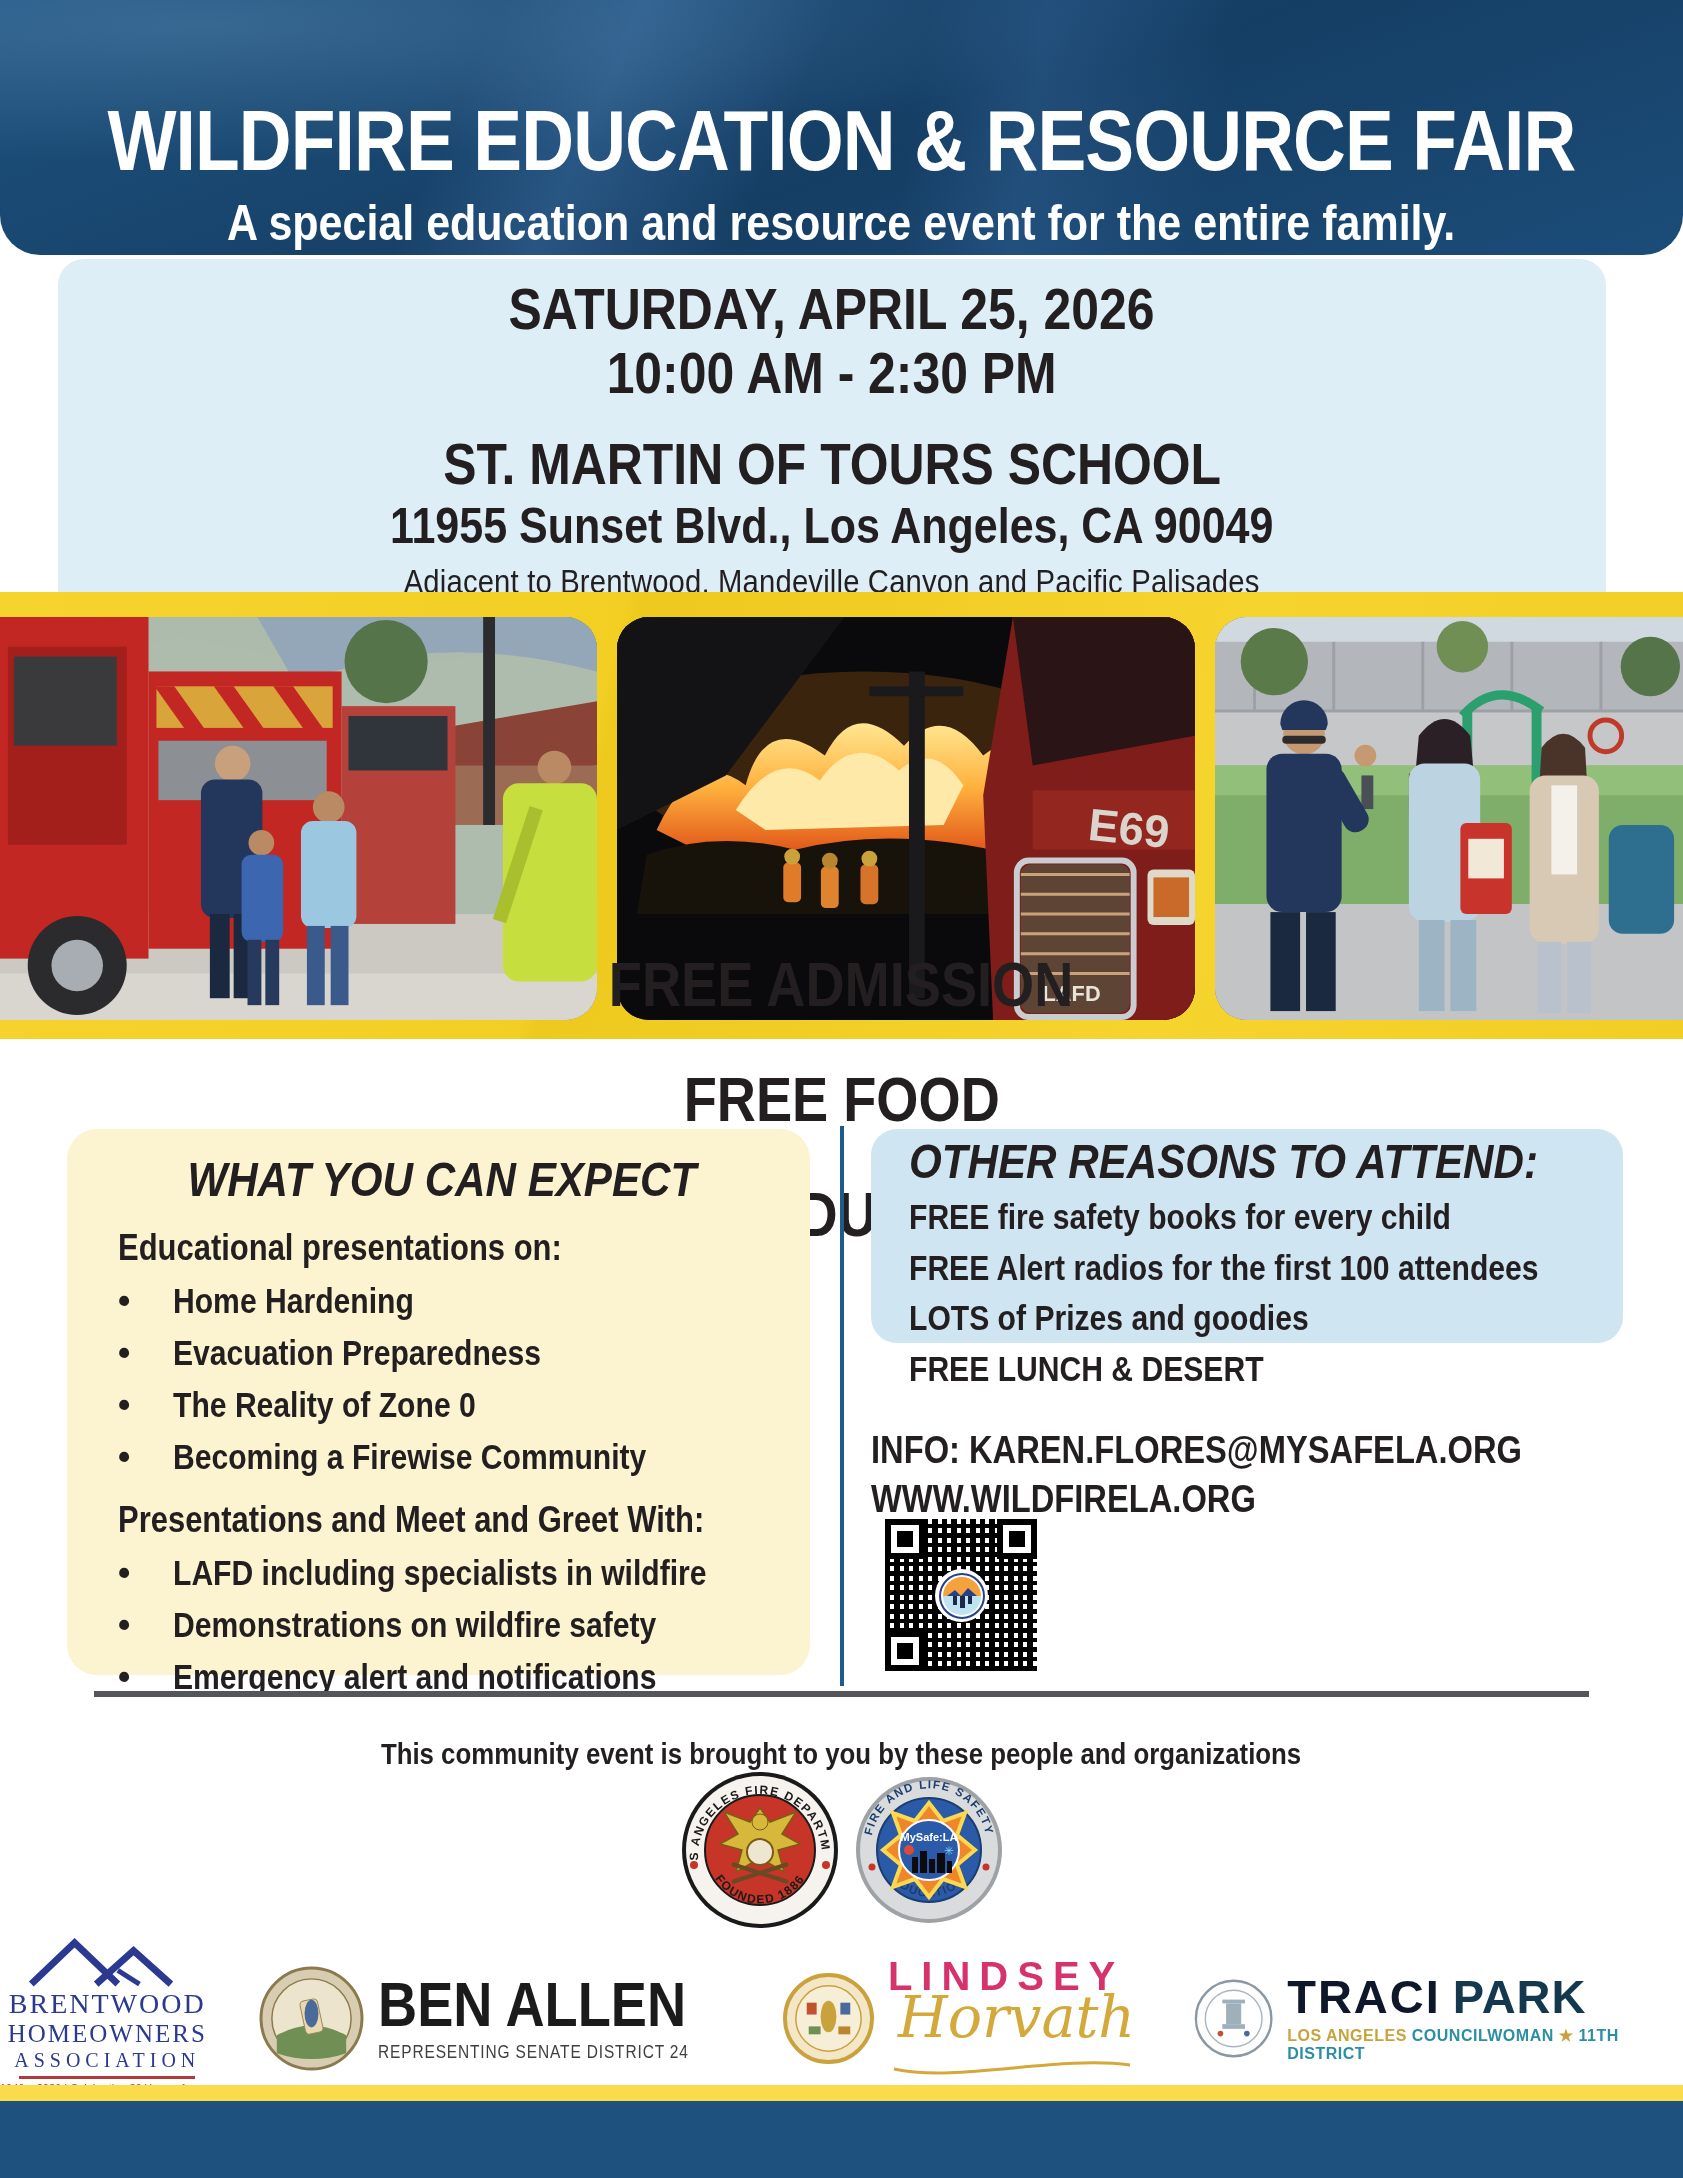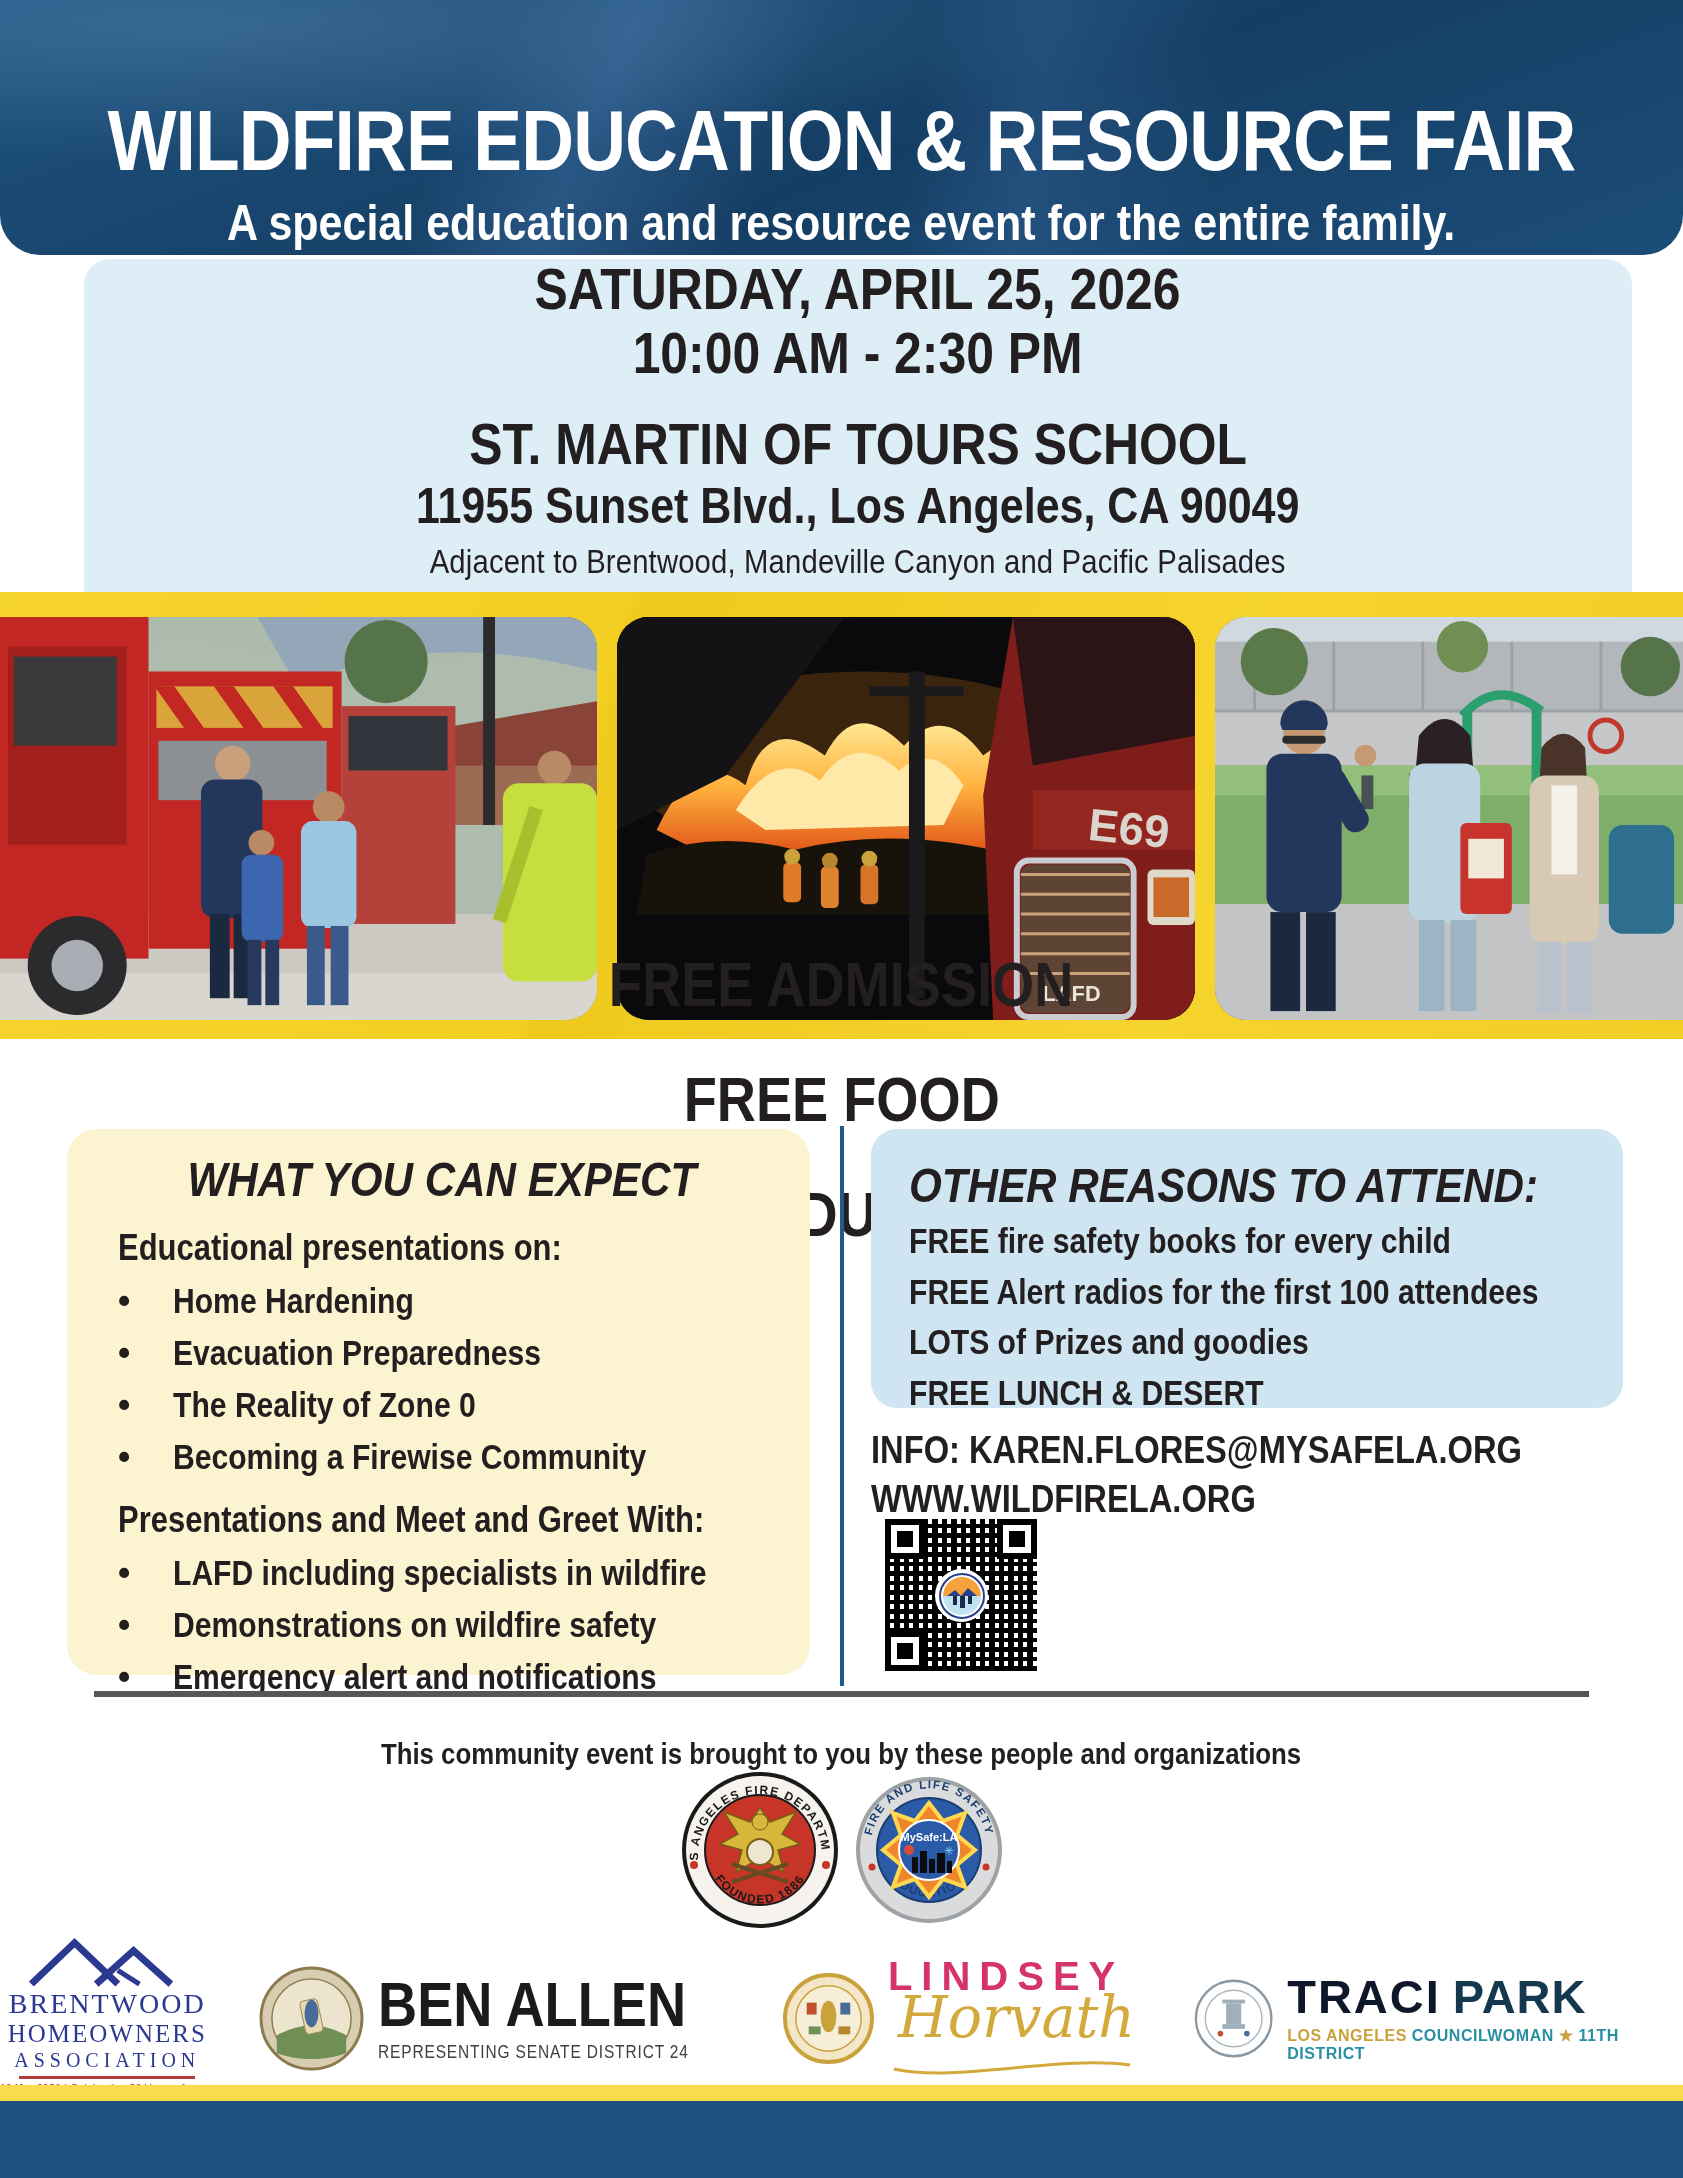--- a/index.html
+++ b/index.html
@@ -17,22 +17,22 @@
       linear-gradient(114deg, transparent 28%, rgba(70,120,175,.38) 36%, transparent 47%),
       linear-gradient(99deg, transparent 54%, rgba(55,105,160,.35) 61%, transparent 72%),
       linear-gradient(160deg,#1d527f,#153e64 55%,#1b4d79);
     border-radius:0 0 40px 40px;
     display:flex;flex-direction:column;align-items:center;justify-content:flex-start;
     padding-top:98px;box-sizing:border-box;}
   .hdr .t1{font-size:85px;font-weight:700;color:#fff;line-height:1;letter-spacing:-1px;}
   .hdr .t2{font-size:50px;font-weight:700;color:#fff;line-height:1.05;margin-top:14px;}
 
   
-  .datebox{position:absolute;left:84px;top:259px;width:1548px;height:389px;background:#ddeef7;
-    border-radius:26px;text-align:center;box-sizing:border-box;}
+  .datebox{position:absolute;left:58px;top:259px;width:1548px;height:389px;background:#ddeef7;
+    border-radius:26px;text-align:center;box-sizing:border-box;padding-top:20px;}
   .datebox div{line-height:1.04;}
   .d1{font-size:58px;font-weight:700;}
   .d2{font-size:58px;font-weight:700;margin-top:4px;}
   .d3{font-size:58px;font-weight:700;margin-top:30px;}
   .d4{font-size:50px;font-weight:700;margin-top:6px;}
   .d5{font-size:34px;font-weight:400;margin-top:12px;letter-spacing:0.2px;}
 
   
   .band{position:absolute;left:0;top:592px;width:1683px;height:447px;
     background:linear-gradient(104deg,#f6d42e 0%,#f2cf22 35%,#eec91d 36%,#f6d42e 70%,#f1ce24 100%);}
@@ -53,22 +53,22 @@
     border-radius:30px;box-sizing:border-box;padding:26px 44px 20px 51px;}
   .boxtitle{font-size:49px;font-weight:700;font-style:italic;line-height:1;}
   .expect .boxtitle{text-align:center;}
   .lead{font-size:36px;font-weight:700;margin-top:24px;line-height:1.1;}
   .brow{display:flex;margin-top:13px;align-items:flex-start;}
   .bdot{width:55px;flex:0 0 55px;font-size:35px;font-weight:700;line-height:1.12;}
   .btxt{font-size:35px;font-weight:700;line-height:1.12;}
 
   .vdiv{position:absolute;left:840px;top:1126px;width:4px;height:560px;background:#1d5a8d;}
 
-  .reasons{position:absolute;left:871px;top:1129px;width:752px;height:279px;background:#cfe5f2;
-    border-radius:26px;box-sizing:border-box;padding:32px 30px 0 38px;}
+  .reasons{position:absolute;left:871px;top:1129px;width:752px;height:214px;background:#cfe5f2;
+    border-radius:26px;box-sizing:border-box;padding:8px 30px 0 38px;}
   .rline{font-size:35px;font-weight:700;margin-top:12px;line-height:1.1;}
 
   .info{position:absolute;left:871px;top:1426px;width:752px;}
   .iline{font-size:38px;font-weight:700;line-height:1.3;}
 
   
   .qr{position:absolute;left:879px;top:1513px;width:164px;height:164px;background:#fff;
       box-sizing:border-box;padding:6px;}
   .qrgrid{position:relative;width:152px;height:152px;
     background:

